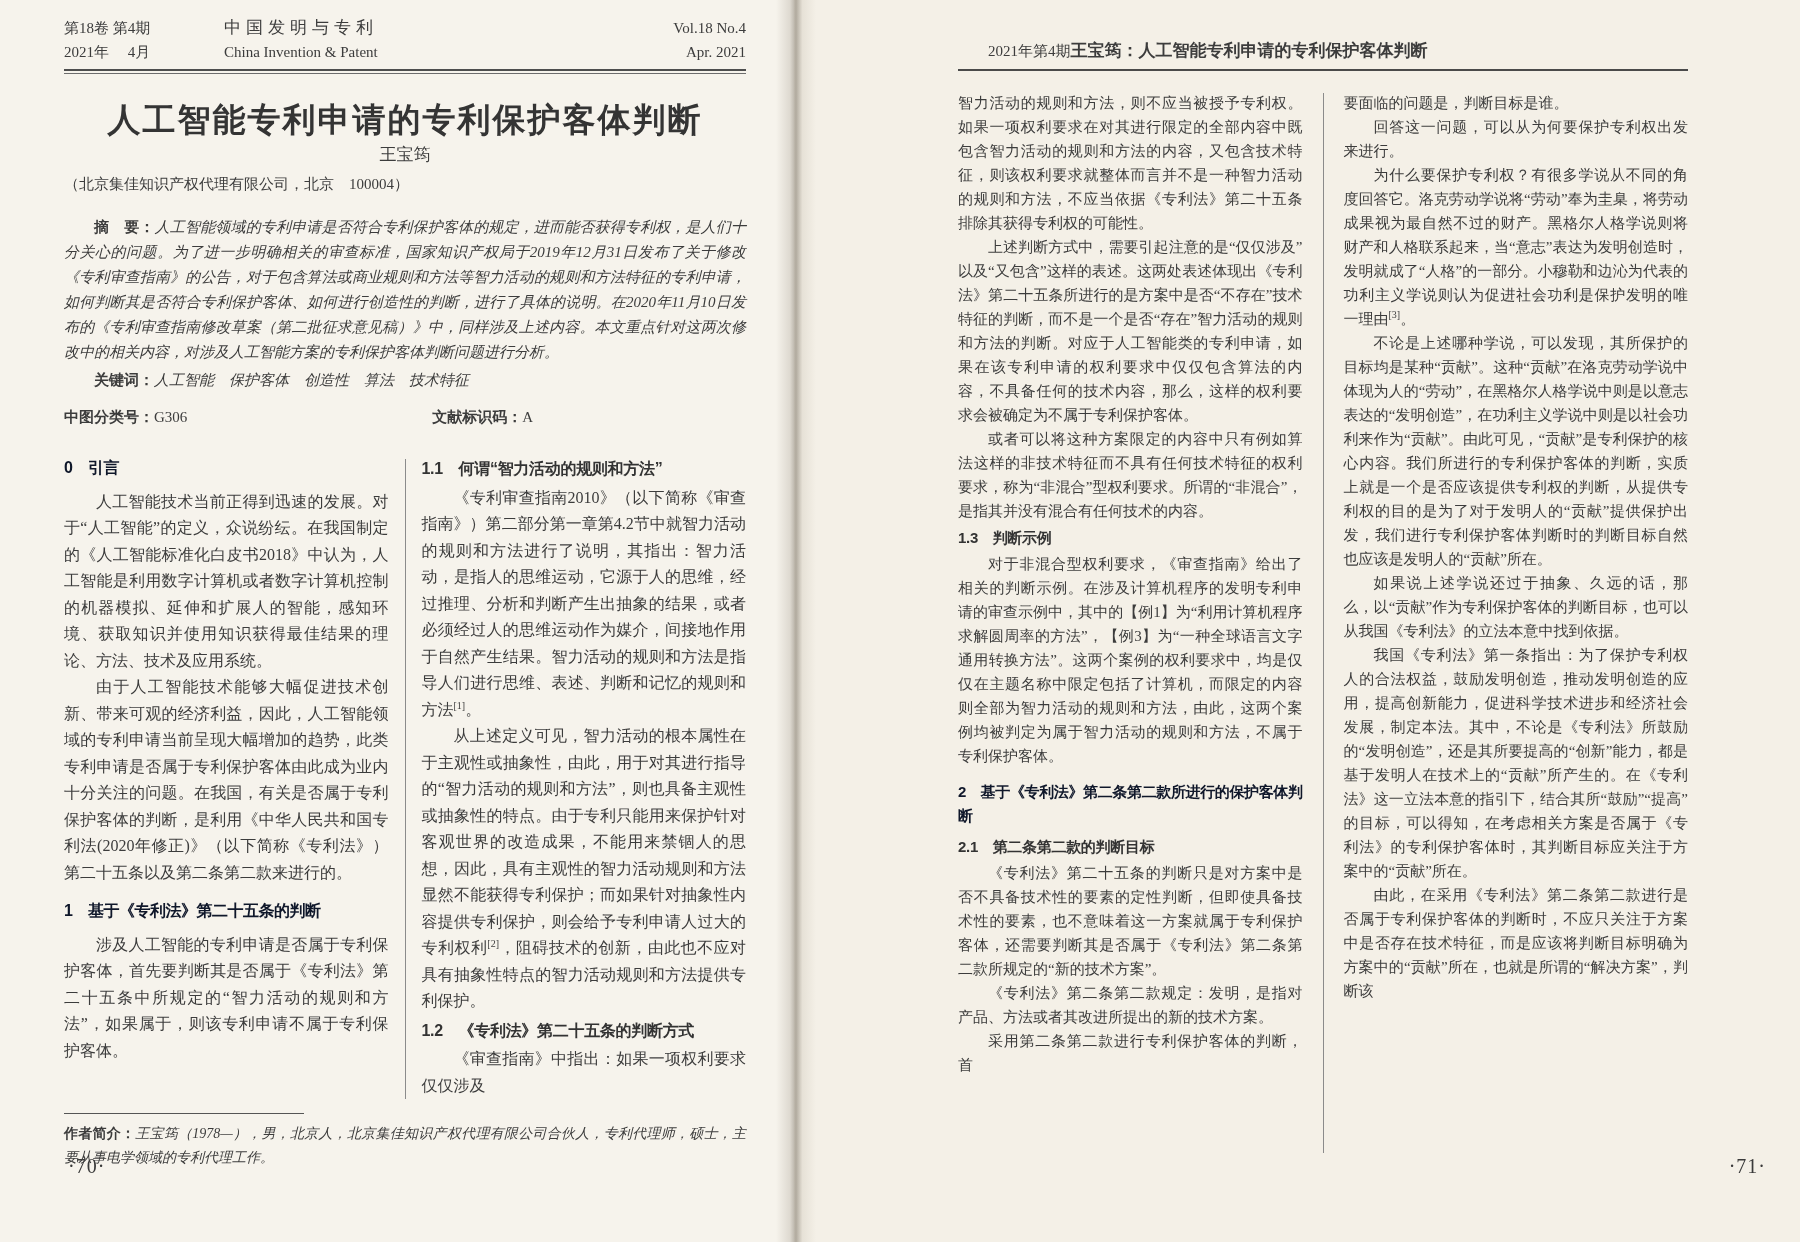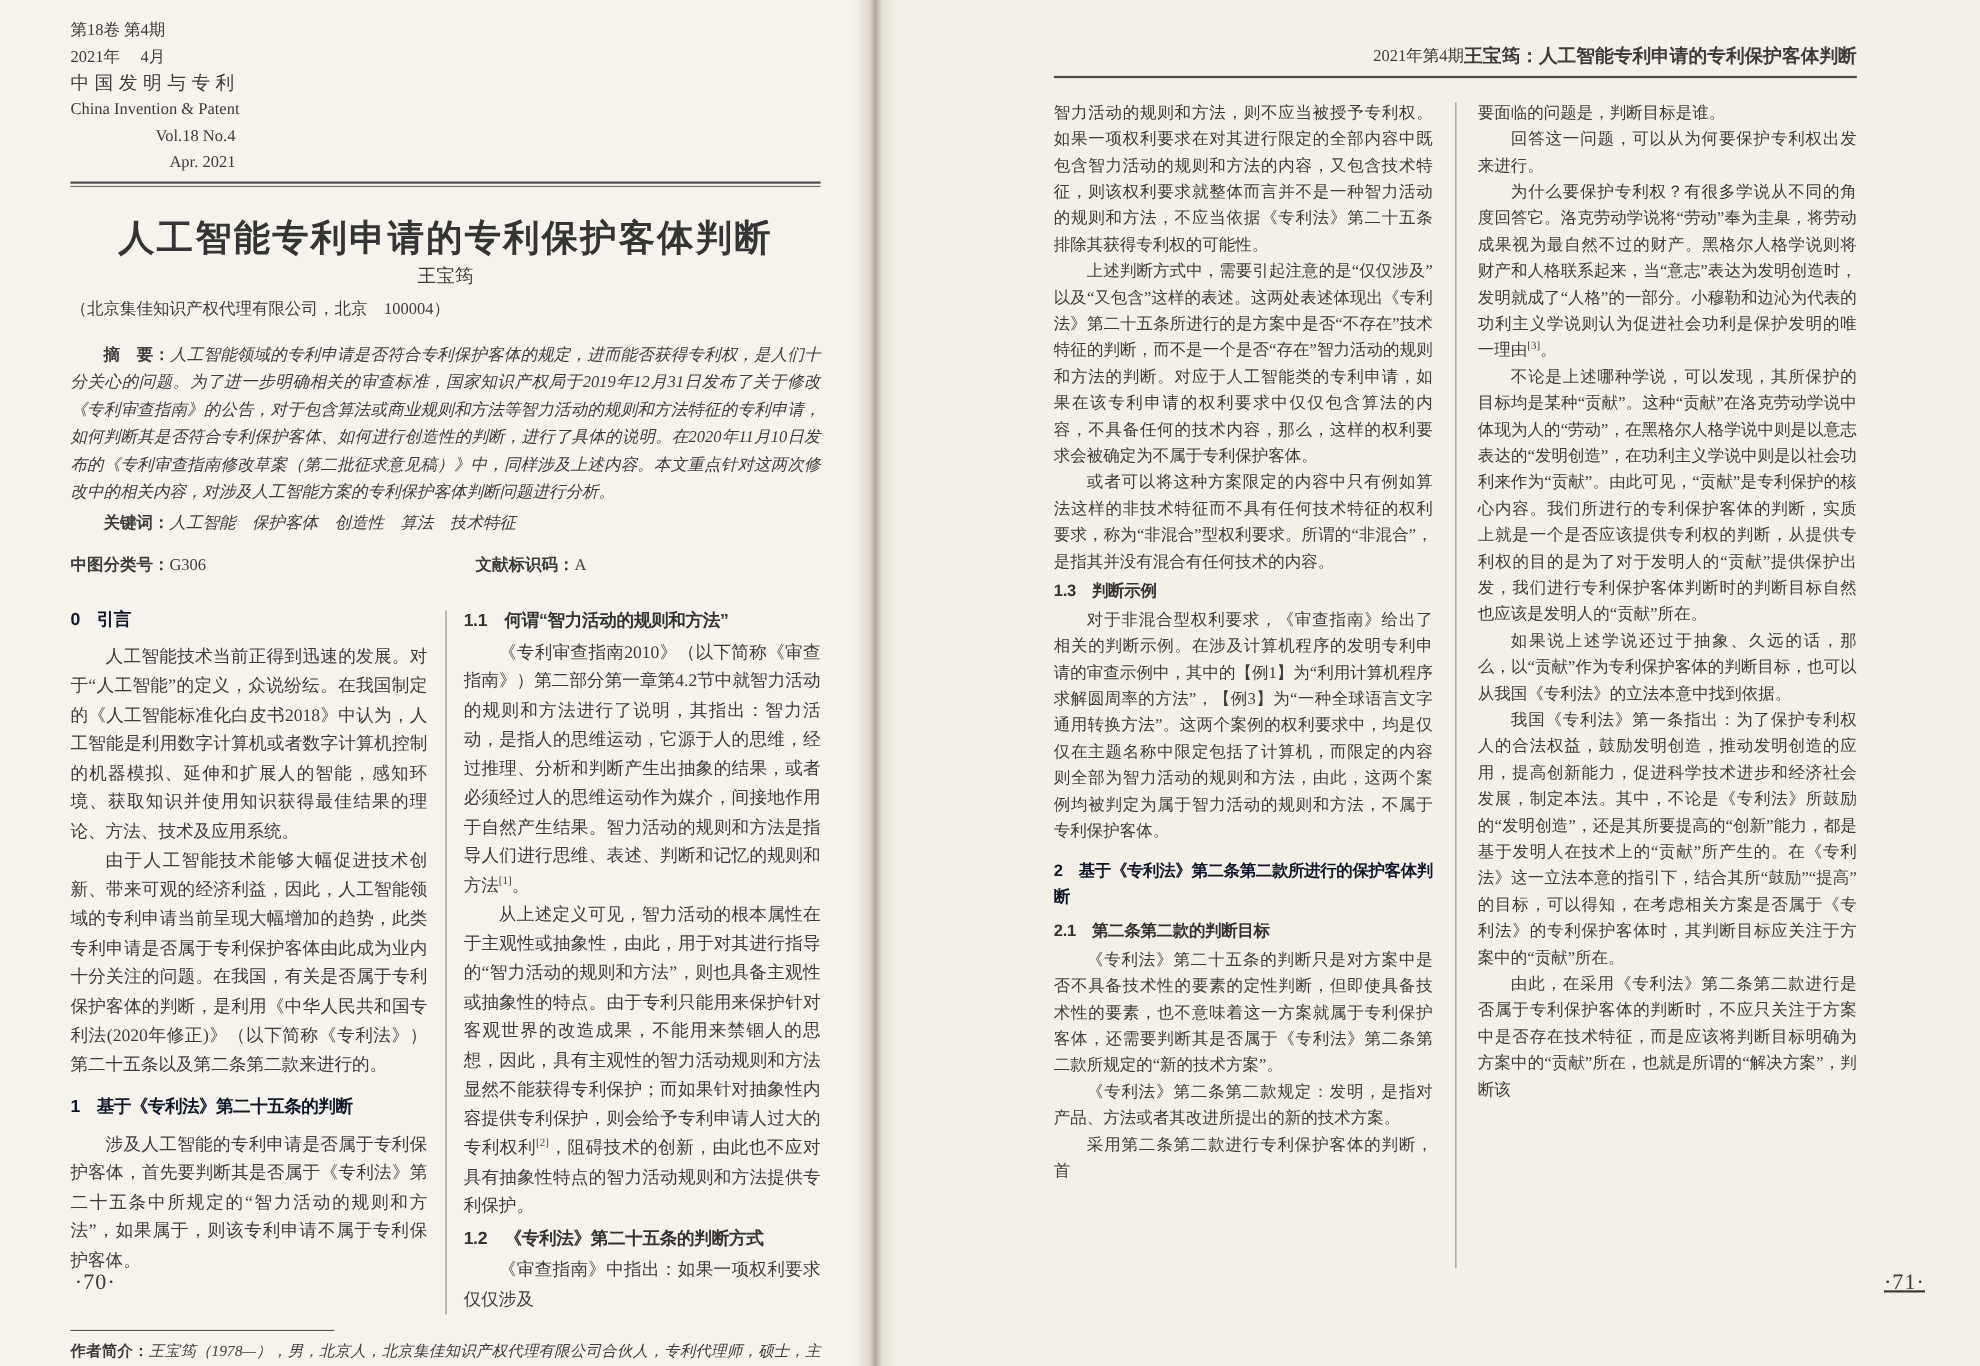--- a/index.html
+++ b/index.html
@@ -15,21 +15,21 @@
   .spine{
     position:absolute;left:776px;top:0;width:40px;height:1242px;z-index:6;pointer-events:none;
     background:linear-gradient(90deg,rgba(120,108,88,0) 0%,rgba(110,98,80,0.18) 35%,
       rgba(84,74,58,0.42) 50%,rgba(130,118,96,0.12) 66%,rgba(130,118,96,0) 100%);
   }
   .pl-inner{padding:16px 48px 0 64px;}
   .pr-inner{padding:26px 112px 0 164px;}
 
   
   .jheader{display:flex;justify-content:space-between;align-items:flex-start;
-    font-size:15px;line-height:24px;flex-direction:column;}
+    font-size:15px;line-height:24px;}
   .jh-left{width:160px;}
   .jh-right{width:150px;text-align:right;}
   .jh-center{flex:1;text-align:left;}
   .jh-cn{font-size:17px;letter-spacing:5px;}
   .rule-double{margin-top:5px;height:2px;border-top:2px solid #4e4e4e;border-bottom:1px solid #6d6d6d;}
 
   .title{ text-align:center;font-size:33px;font-weight:bold;letter-spacing:2px;color:#343434;margin-top:24px;}
   .author{text-align:center;font-size:17px;}
   .affil{font-size:15px;margin-top:9px;}
 
@@ -56,28 +56,28 @@
     text-indent:0;margin:12px 0 7px;letter-spacing:-0.5px;color:#0f172a;}
   .col .blk.h1:first-child{margin-top:2px;}
   .blk.h2{font-family:"Liberation Sans","DejaVu Sans",sans-serif;font-weight:bold;
     text-indent:0;margin:3px 0 2px;letter-spacing:-0.3px;color:#333;}
   sup{font-size:10px;line-height:0;vertical-align:super;}
 
   .fn-rule{width:240px;border-top:1.5px solid #555;margin-top:14px;}
   .footnote{margin-top:8px;font-size:14px;line-height:24px;font-style:italic;text-align:justify;}
 
   
-  .rheader{display:flex;justify-content:flex-end;align-items:flex-end;
+  .rheader{display:flex;justify-content:flex-start;align-items:flex-end;
     font-size:15px;line-height:22px;padding:14px 0 7px 0;margin-left:30px;}
   .rheader .rh-title{font-weight:bold;font-size:17px;}
   .rrule{border-top:2.5px solid #4a4a4a;}
 
   .pagenum{position:absolute;bottom:64px;font-size:20px;letter-spacing:1px;color:#3a3a3a;}
   .pn-left{left:68px;}
-  .pn-right{right:50px;text-decoration:underline;}
+  .pn-right{right:34px;}
 </style>
 </head>
 <body>
 
 <div class="page page-left">
   <div class="pl-inner">
     <div class="jheader">
       <div class="jh-left">
         <div>第18卷  第4期</div>
         <div>2021年　 4月</div>

